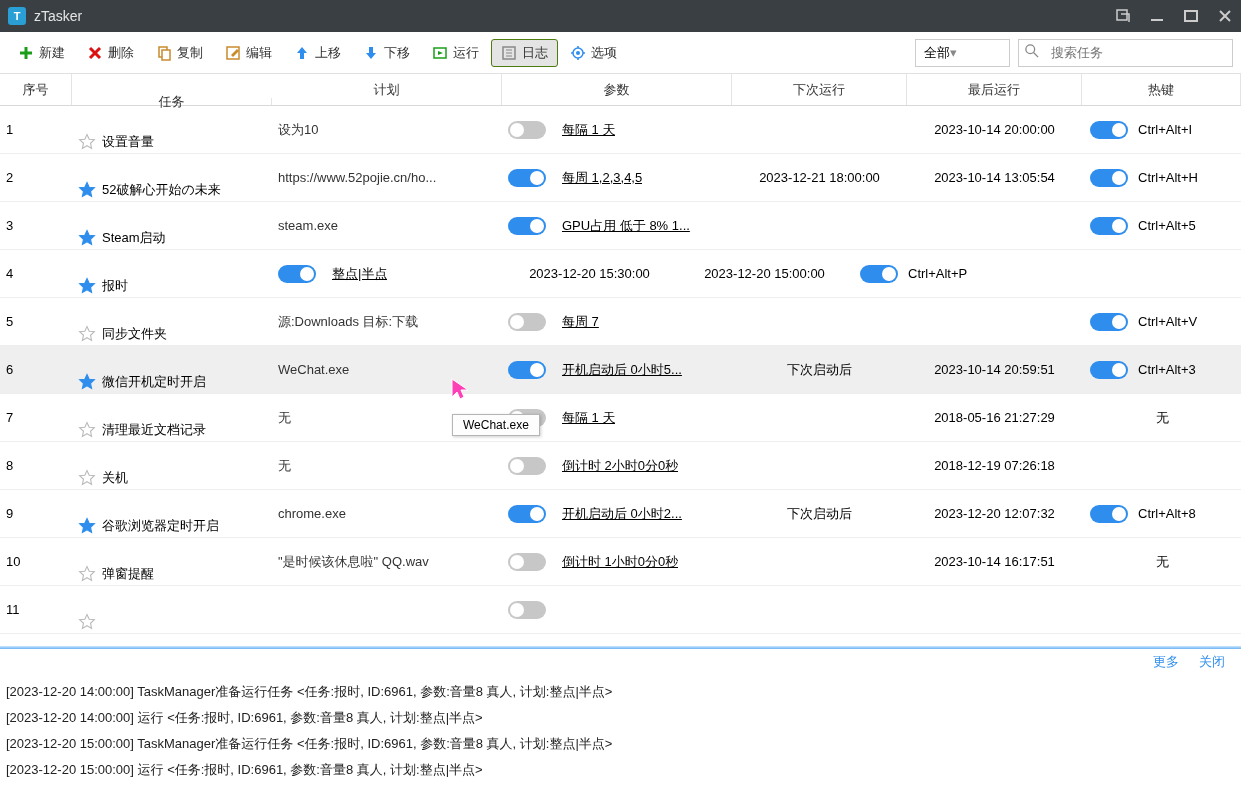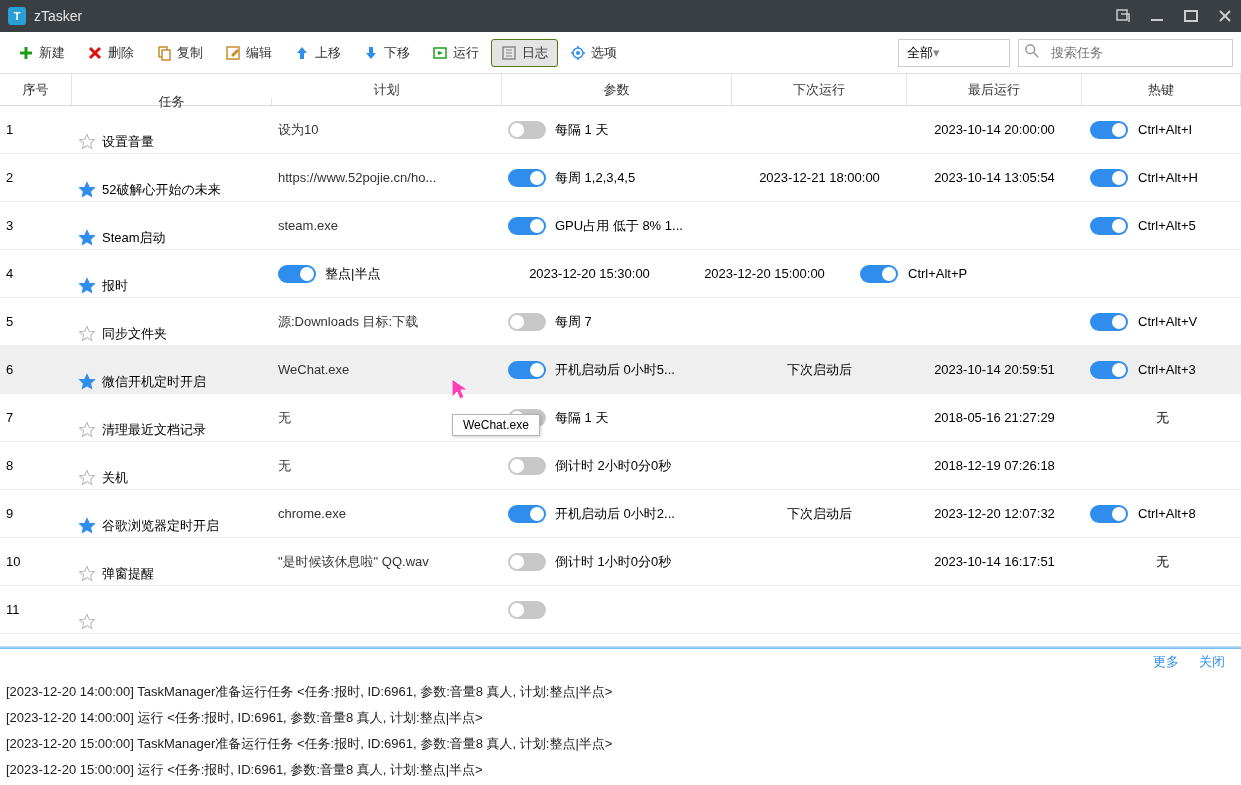--- a/index.html
+++ b/index.html
@@ -11,21 +11,21 @@
 .titlebar .title { flex: 1; font-size: 14px; }
 .titlebar .winbtns { display: flex; gap: 18px; }
 .titlebar .winbtn { width: 16px; height: 16px; display: flex; align-items: center; justify-content: center; cursor: pointer; color: #e4e4e4; }
 
 
 .toolbar { height: 42px; background: #fff; border-bottom: 1px solid #e0e0e0; display: flex; align-items: center; padding: 0 8px; gap: 2px; }
 .tbtn { display: flex; align-items: center; gap: 5px; padding: 5px 10px; cursor: pointer; border-radius: 3px; color: #333; }
 .tbtn.active { background: #e4e4e4; border: 1px solid #4d7c0f; padding: 4px 9px; }
 .tbtn .ico { width: 16px; height: 16px; display: flex; align-items: center; justify-content: center; }
 .tspacer { flex: 1; }
-.filter-select { width: 112px; height: 28px; border: 1px solid #ccc; background: #fff; display: flex; align-items: center; justify-content: flex-start; padding: 0 8px; cursor: pointer; margin-right: 6px; }
+.filter-select { width: 95px; height: 28px; border: 1px solid #ccc; background: #fff; display: flex; align-items: center; justify-content: flex-start; padding: 0 8px; cursor: pointer; margin-right: 6px; }
 .searchbox { width: 215px; height: 28px; border: 1px solid #ccc; display: flex; align-items: center; padding: 0 6px; gap: 12px; }
 .searchbox input { border: none; outline: none; flex: 1; font-size: 13px; }
 
 
 .thead { height: 32px; background: #fff; border-bottom: 1px solid #d8d8d8; display: flex; }
 .th { display: flex; align-items: center; justify-content: center; border-right: 1px solid #e4e4e4; color: #333; font-size: 13px; }
 .c-idx { width: 72px; }
 .c-task { width: 200px; margin-top: 24px; }
 .c-param { width: 230px; }
 .c-plan { width: 230px; }
@@ -34,21 +34,21 @@
 .c-hotkey { flex: 1; }
 
 
 .rows { height: 540px; overflow: hidden; }
 .row { height: 48px; display: flex; align-items: center; border-bottom: 1px solid #eee; }
 .row.sel { background: #efefef; }
 .row .cell { display: flex; align-items: center; overflow: hidden; white-space: nowrap; text-overflow: ellipsis; padding: 0 6px; }
 .row .c-idx { justify-content: flex-start; padding-left: 6px; }
 .row .c-task { gap: 6px; }
 .row .c-param { color: #333; }
-.row .c-plan { gap: 9px; }
+.row .c-plan { gap: 16px; text-decoration: underline; }
 .row .c-next, .row .c-last { justify-content: center; }
 .row .c-hotkey { gap: 10px; justify-content: flex-start; padding-left: 8px; }
 
 .star { width: 18px; height: 18px; display: inline-block; }
 .star svg { width: 18px; height: 18px; }
 
 .toggle { width: 38px; height: 18px; border-radius: 9px; position: relative; cursor: pointer; flex: 0 0 38px; }
 .toggle::after { content: ""; position: absolute; width: 14px; height: 14px; background: #fff; border-radius: 50%; top: 2px; }
 .toggle.on { background: #2f8eed; }
 .toggle.on::after { right: 2px; }

